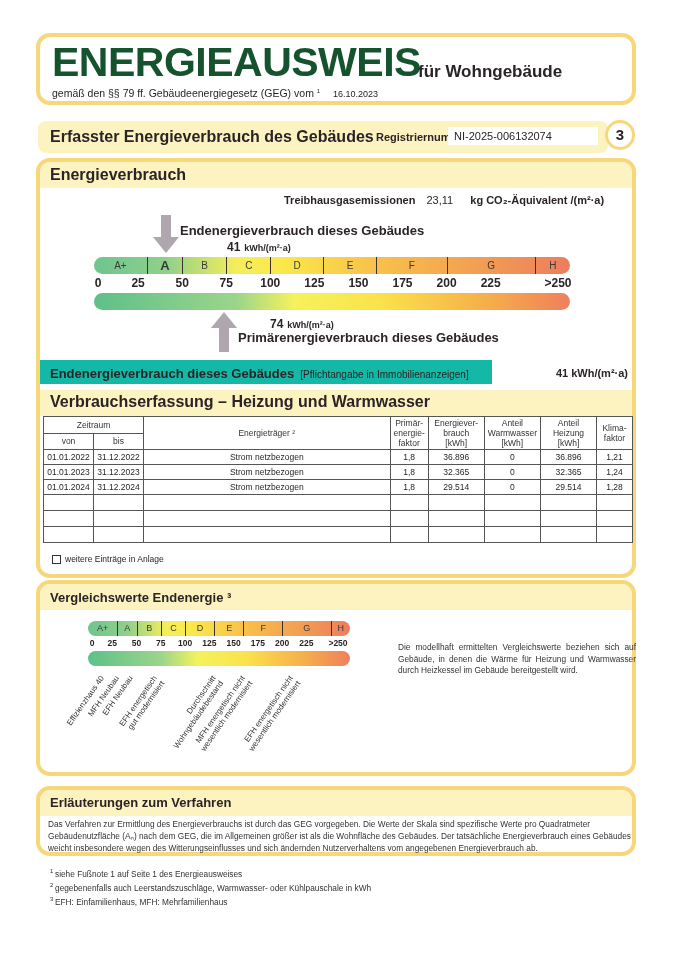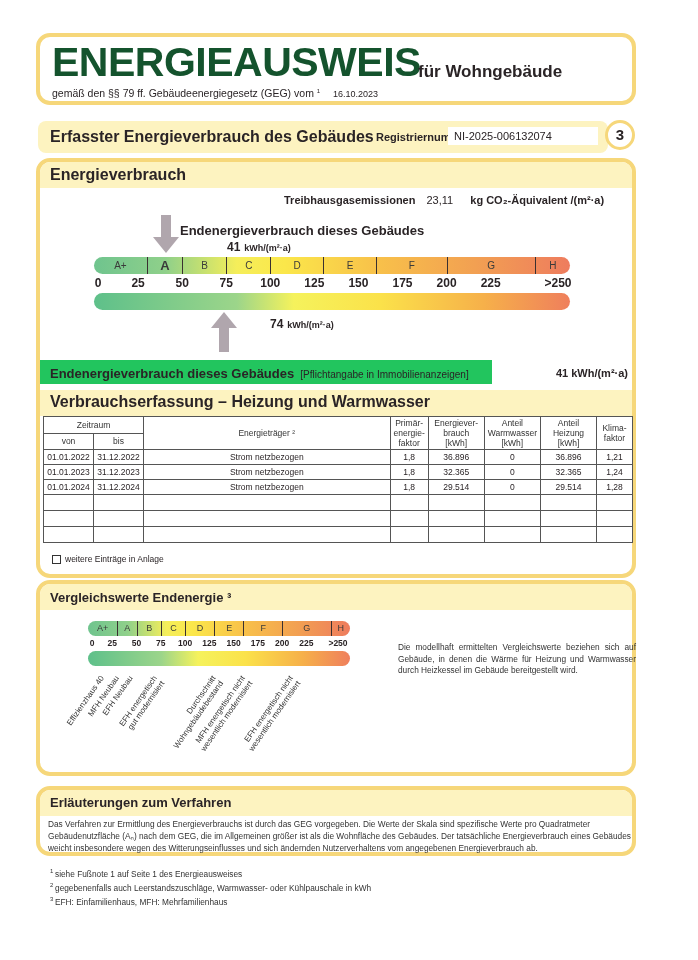--- a/index.html
+++ b/index.html
@@ -35,21 +35,21 @@
 #scale-bot{left:54px;top:131px;width:476px;height:17px;background:linear-gradient(90deg,#5ec08a 0%,#9cd58a 30%,#f5f25c 42%,#fbe24a 60%,#f6b04a 82%,#ef7f5c 100%)}
 .cls{position:absolute;top:0;height:100%;font-size:10px;text-align:center;line-height:17px;color:#3a3a3a;border-left:1.5px solid #3a3030}
 .cls.first{border-left:none}
 .cls.big{font-weight:bold;font-size:13px}
 .tick{position:absolute;top:114px;font-weight:bold;font-size:12px;transform:translateX(-50%)}
 #arrow-up{position:absolute;left:170px;top:150px}
 #prim-value{position:absolute;left:230px;top:155px;font-weight:bold;font-size:12px}
 #prim-value small{font-size:9px;margin-left:4px}
 #prim-label{position:absolute;left:198px;top:168px;font-weight:bold;font-size:13px}
 
-#end-row{position:absolute;left:0;top:198px;width:592px;height:24px;background:#22c55e}
+#end-row{position:absolute;left:0;top:198px;width:592px;height:24px;background:#14b8a6}
 #end-row-title{position:absolute;left:10px;top:6px;font-weight:bold;font-size:13px}
 #end-row-note{font-weight:normal;font-size:10px;margin-left:6px}
 #end-row-val{position:absolute;right:0;top:0;width:140px;height:26px;background:#fff;font-weight:bold;font-size:11px;text-align:right;padding:7px 4px 0 0}
 #verb-hdr{position:absolute;left:0;top:228px;width:592px;height:26px;background:#fdf3c0}
 #verb-hdr span{position:absolute;left:10px;top:3px;font-weight:bold;font-size:16px}
 
 #vtable{position:absolute;left:3px;top:254px;width:590px;border-collapse:collapse;font-size:8.5px}
 #vtable th,#vtable td{border:1px solid #555;padding:1px 3px;font-weight:normal;text-align:center;height:15px}
 #vtable th{vertical-align:middle;color:#333}
 #vtable td.l{text-align:center}
@@ -131,20 +131,21 @@
       <span class="tick" style="left: 406.593px; top: 114px;">200</span>
       <span class="tick" style="left: 450.667px; top: 114px;">225</span>
       <span class="tick" style="left: 518px; top: 114px;">&gt;250</span>
     </div>
   <div class="scale" id="scale-bot"></div>
 
   <svg id="arrow-up" width="26" height="40" viewBox="0 0 26 40" style="left: 171.459px;">
       <path d="M13 0l13 16h-8v24H8V16H0z" fill="#b0a6ad"></path>
     </svg>
   <div id="prim-value"><span>74</span><small>kWh/(m²·a)</small></div>
+  <div id="prim-label">Primärenergieverbrauch dieses Gebäudes</div>
 
   <div id="end-row">
     <div id="end-row-title"><span>Endenergieverbrauch dieses Gebäudes</span><span id="end-row-note">[Pflichtangabe in Immobilienanzeigen]</span></div>
     <div id="end-row-val">41 kWh/(m²·a)</div>
   </div>
 
   <div id="verb-hdr">
       <span>Verbrauchserfassung – Heizung und Warmwasser</span>
     </div>
 

